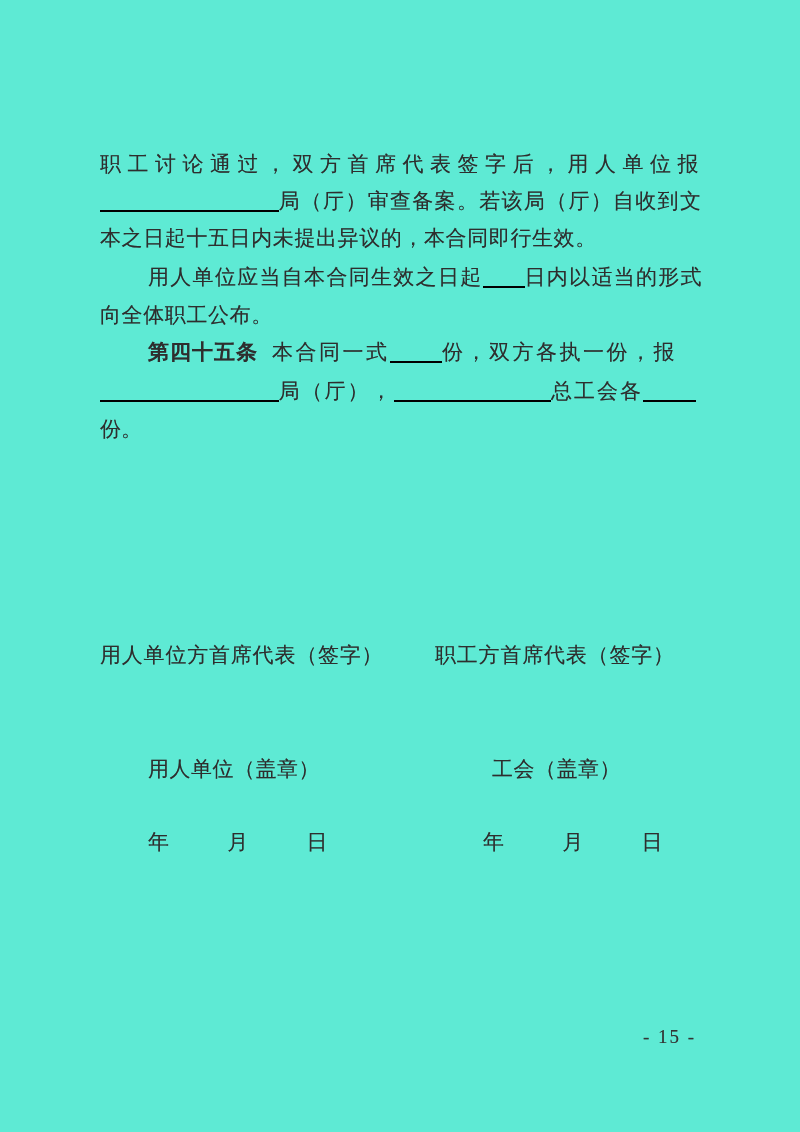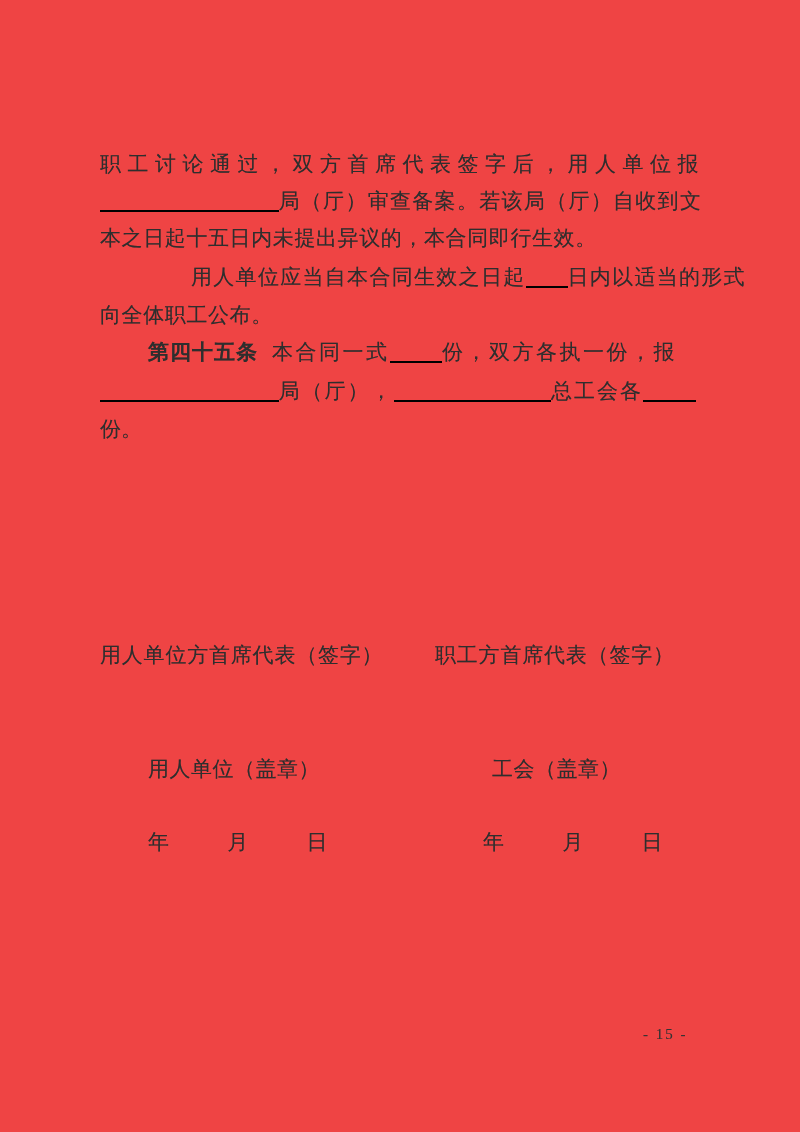--- a/index.html
+++ b/index.html
@@ -1,21 +1,21 @@
 <!DOCTYPE html>
 <html><head>
 <meta charset="utf-8">
 <style>
   html, body { margin: 0; padding: 0; background: #ffffff; }
   .page {
     position: relative;
     width: 800px;
     height: 1132px;
     margin: 0 auto;
-    background: #ef4444;
+    background: #5eead4;
     font-family: "Liberation Serif", "DejaVu Serif", serif;
     color: #2e2e2e;
     font-size: 21px;
     overflow: hidden;
     text-shadow: 0 0 0.5px rgba(46,46,46,0.45);
   }
   .line {
     position: absolute;
     white-space: nowrap;
     line-height: 24px;
@@ -38,39 +38,39 @@
   }
   .ls-wide   { letter-spacing: 6.5px; }
   .ls-med    { letter-spacing: 2.5px; }
   .ls-small  { letter-spacing: 1.3px; }
   .ls-tiny   { letter-spacing: 0.6px; }
   .date-group { word-spacing: 52px; letter-spacing: 0.5px; }
   .page-number {
     position: absolute;
     top: 1026px;
     left: 643px;
-    font-size: 15px;
+    font-size: 19px;
     letter-spacing: 2px;
     color: #343434;
   }
 </style>
 </head>
 <body>
 
 <div class="page">
 
   <div class="line ls-wide" style="top:152px; left:100px;">职工讨论通过，双方首席代表签字后，用人单位报</div>
 
   <div class="line ls-small" style="top:189px; left:100px;">
     <span class="blank">_________________</span><span class="seg">局（厅）审查备案。若该局（厅）自收到文</span>
   </div>
 
   <div class="line ls-tiny" style="top:226px; left:100px;">本之日起十五日内未提出异议的，本合同即行生效。</div>
 
-  <div class="line ls-small" style="top:265px; left:148px;margin-left:43px;">
+  <div class="line ls-small" style="top:265px; left:148px;">
     <span class="seg">用人单位应当自本合同生效之日起</span><span class="blank">____</span><span class="seg">日内以适当的形式</span>
   </div>
 
   <div class="line ls-tiny" style="top:303px; left:100px;">向全体职工公布。</div>
 
   <div class="line ls-med" style="top:340px; left:148px;">
     <span class="term">第四十五条</span><span class="seg">本合同一式</span><span class="blank">_____</span><span class="seg">份，双方各执一份，报</span>
   </div>
 
   <div class="line" style="top:379px; left:100px; letter-spacing:2px;">

